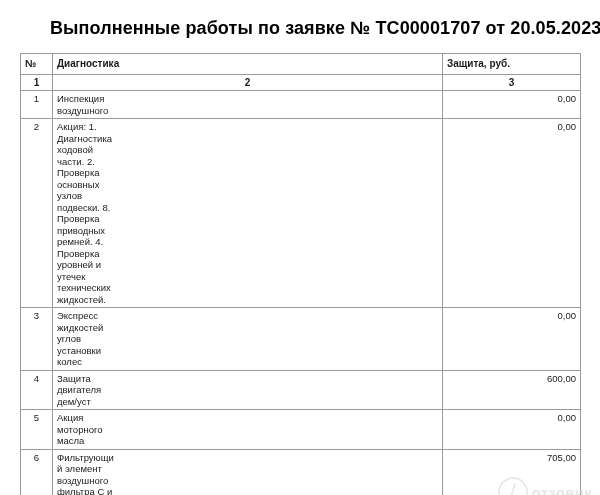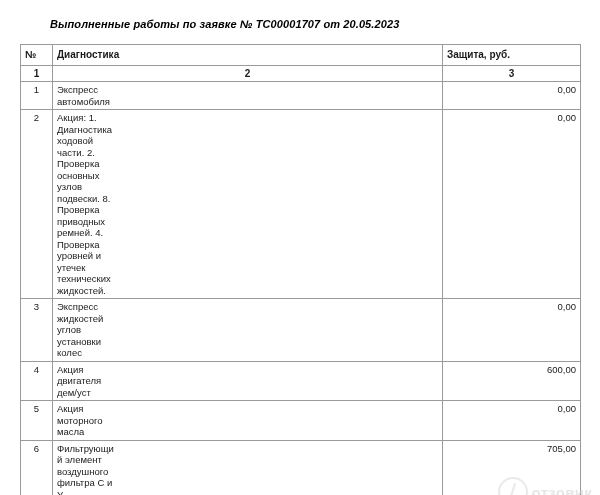--- a/index.html
+++ b/index.html
@@ -16,27 +16,26 @@
     position: relative;
   }
   .page {
     position: relative;
     width: 600px;
     height: 495px;
     box-sizing: border-box;
     padding: 0;
   }
   .doc-title {
-    font-size: 11px;
+    font-size: 18px;
     font-weight: bold;
     color: #000000;
     margin: 18px 0 0 50px;
     letter-spacing: 0.1px;
     white-space: nowrap;
-    font-style: italic;
   }
   .table-wrap {
     margin: 14px 0 0 20px;
     width: 560px;
   }
   table.works {
     border-collapse: collapse;
     table-layout: fixed;
     width: 560px;
     font-size: 9.5px;
@@ -143,21 +142,21 @@
       <tbody>
         <tr class="colnums">
           <td>1</td>
           <td>2</td>
           <td>3</td>
         </tr>
 
         <tr>
           <td class="cell-num">1</td>
           <td class="cell-name">
-              <span class="namewrap">Экспресс автомобиля</span>
+              <span class="namewrap">Инспекция воздушного</span>
             </td>
           <td class="cell-sum">0,00</td>
         </tr>
 
         <tr>
           <td class="cell-num">2</td>
           <td class="cell-name">
               <span class="namewrap">Акция: 1. Диагностика ходовой части. 2. Проверка основных узлов подвески. 8. Проверка приводных ремней. 4. Проверка уровней и утечек технических жидкостей.</span>
             </td>
           <td class="cell-sum">0,00</td>
@@ -167,21 +166,21 @@
           <td class="cell-num">3</td>
           <td class="cell-name">
               <span class="namewrap">Экспресс жидкостей углов установки колес</span>
             </td>
           <td class="cell-sum">0,00</td>
         </tr>
 
         <tr>
           <td class="cell-num">4</td>
           <td class="cell-name">
-              <span class="namewrap">Акция двигателя дем/уст</span>
+              <span class="namewrap">Защита двигателя дем/уст</span>
             </td>
           <td class="cell-sum">600,00</td>
         </tr>
 
         <tr>
           <td class="cell-num">5</td>
           <td class="cell-name">
               <span class="namewrap">Акция моторного масла</span>
             </td>
           <td class="cell-sum">0,00</td>

